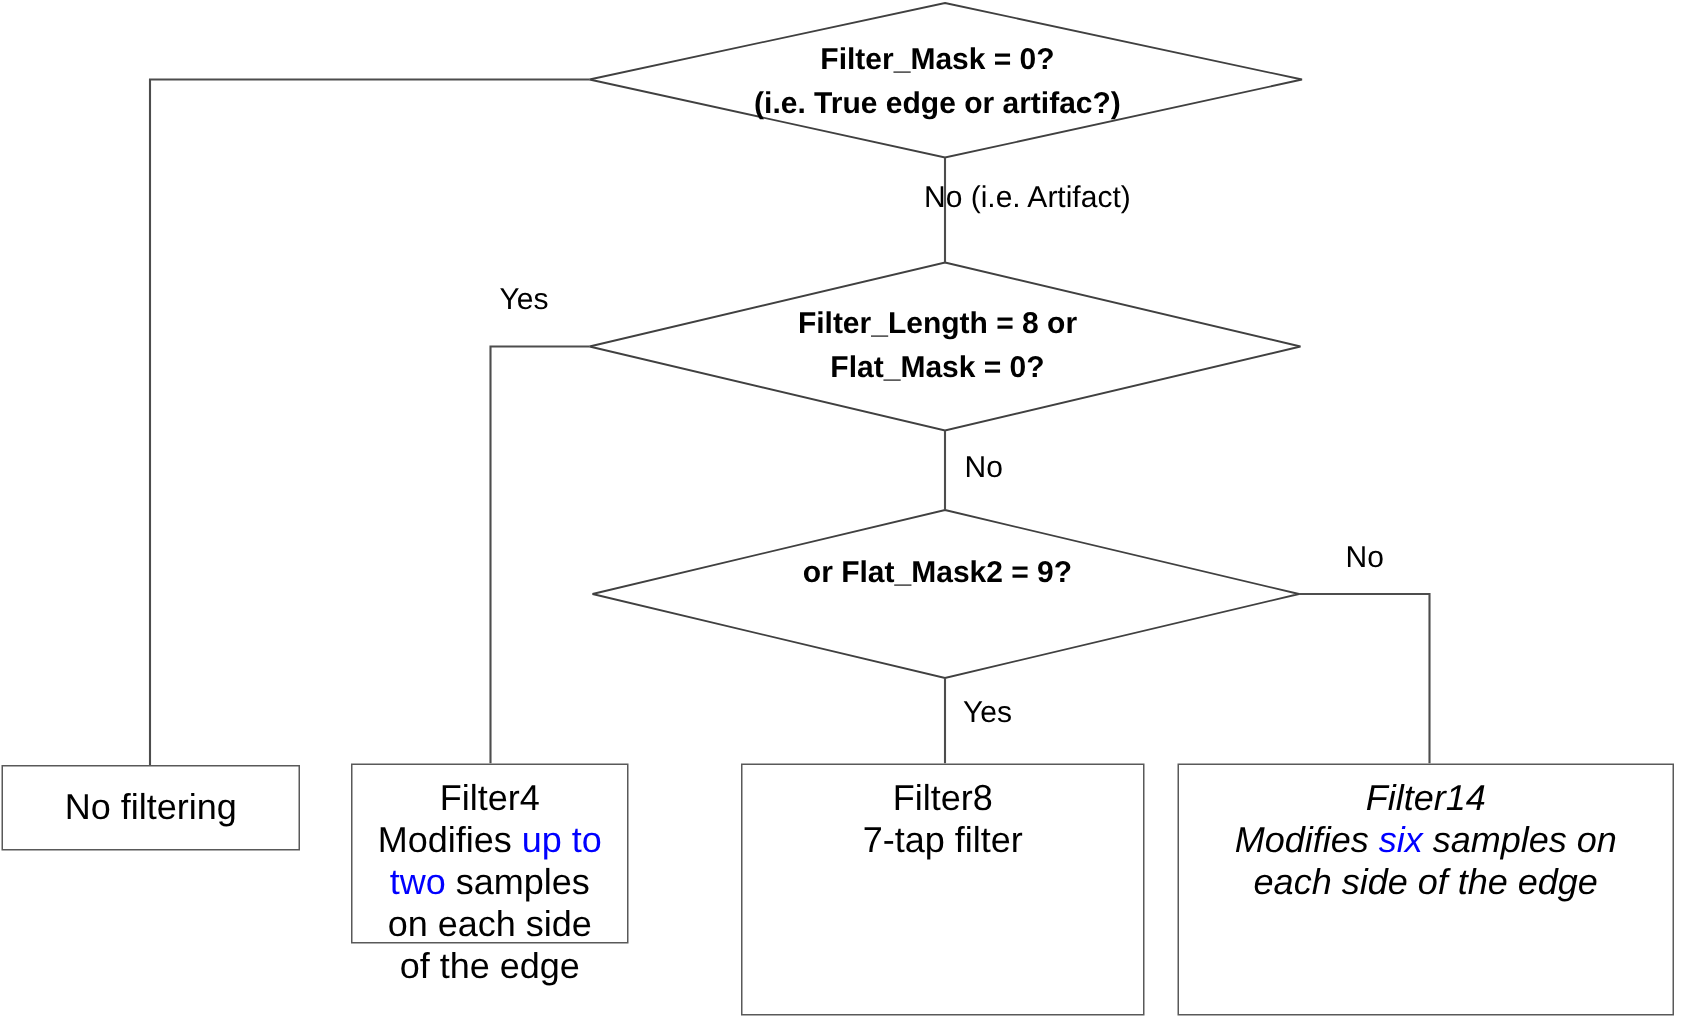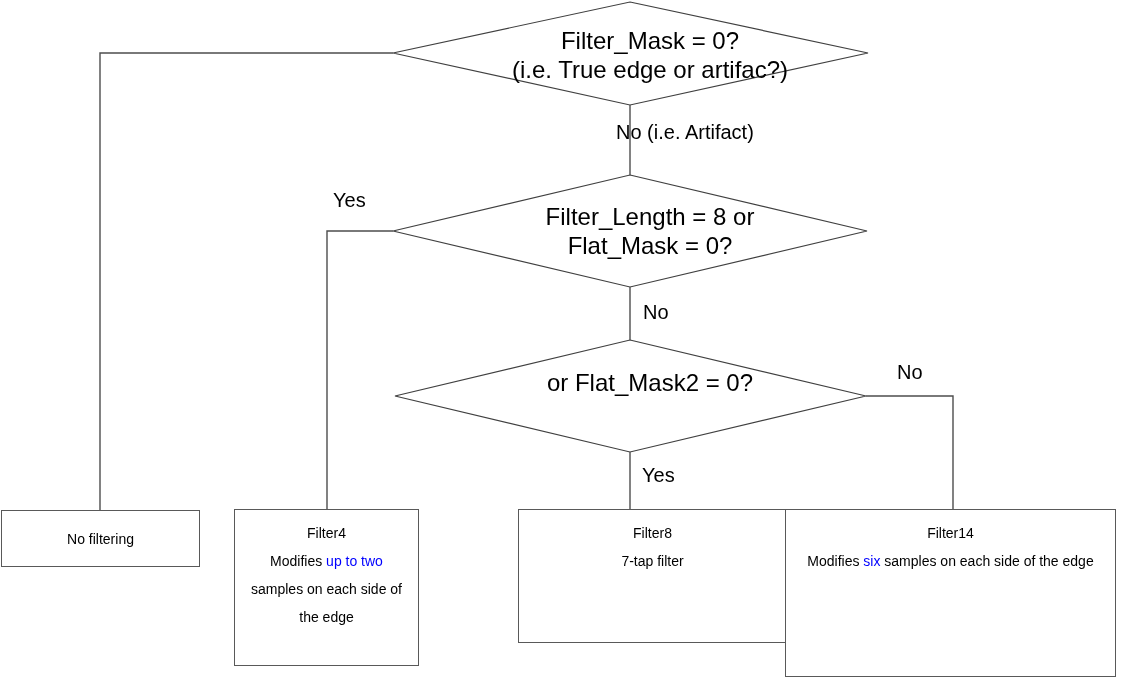--- a/index.html
+++ b/index.html
@@ -18,37 +18,38 @@
     z-index: 2;
     font-size: 20px;
     line-height: 24px;
     white-space: nowrap;
   }
   .label.centered { text-align: center; white-space: normal; }
   .diamond-text {
     position: absolute;
     z-index: 2;
     width: 400px;
-    left: 450px;
+    left: 425px;
     text-align: center;
-    font-size: 24px;
+    font-size: 20px;
     line-height: 29px;
+    font-weight: bold;
   }
   .result-box {
     position: absolute;
     z-index: 2;
     box-sizing: border-box;
     border: 1.5px solid #595959;
     background: #ffffff;
     text-align: center;
-    font-size: 14px;
+    font-size: 24px;
     line-height: 28px;
   }
   .result-box .inner { padding: 9px 12px 0 12px; }
-  .result-box.pad16 .inner { padding-left: 16px; padding-right: 16px; }
+  .result-box.pad16 .inner { padding-left: 16px; padding-right: 16px; font-style: italic; }
   .box-center {
     display: flex;
     align-items: center;
     justify-content: center;
   }
   .coeff { white-space: nowrap; }
   .hl { color: #0000ff; }
 </style>
 </head>
 <body>
@@ -73,41 +74,41 @@
     <div>Filter_Mask = 0?</div>
     <div>(i.e. True edge or artifac?)</div>
   </div>
 
   <div class="diamond-text" style="top:202px">
     <div>Filter_Length = 8 or</div>
     <div>Flat_Mask = 0?</div>
   </div>
 
   <div class="diamond-text" style="top:368px">
-    <div>or Flat_Mask2 = 0?</div>
+    <div>or Flat_Mask2 = 9?</div>
   </div>
 
   <div class="label" style="left:616px; top:120px">No (i.e. Artifact)</div>
   <div class="label" style="left:333px; top:188px">Yes</div>
   <div class="label" style="left:643px; top:300px">No</div>
   <div class="label" style="left:897px; top:360px">No</div>
   <div class="label" style="left:642px; top:463px">Yes</div>
 
   <div class="result-box box-center" style="left:1px; top:510px; width:199px; height:57px">
     <div>No filtering</div>
   </div>
 
-  <div class="result-box" style="left:234px; top:509px; width:185px; height:157px">
+  <div class="result-box" style="left:234px; top:509px; width:185px; height:120px">
     <div class="inner">
       <div>Filter4</div>
       <div><span>Modifies </span><span class="hl">up to two</span><span> samples on each side of the edge</span></div>
     </div>
   </div>
 
-  <div class="result-box" style="left:518px; top:509px; width:269px; height:134px">
+  <div class="result-box" style="left:494px; top:509px; width:269px; height:168px">
     <div class="inner">
       <div>Filter8</div>
       <div>7-tap filter</div>
     </div>
   </div>
 
   <div class="result-box pad16" style="left:785px; top:509px; width:331px; height:168px">
     <div class="inner">
       <div>Filter14</div>
       <div><span>Modifies </span><span class="hl">six</span><span> samples on each side of the edge</span></div>

